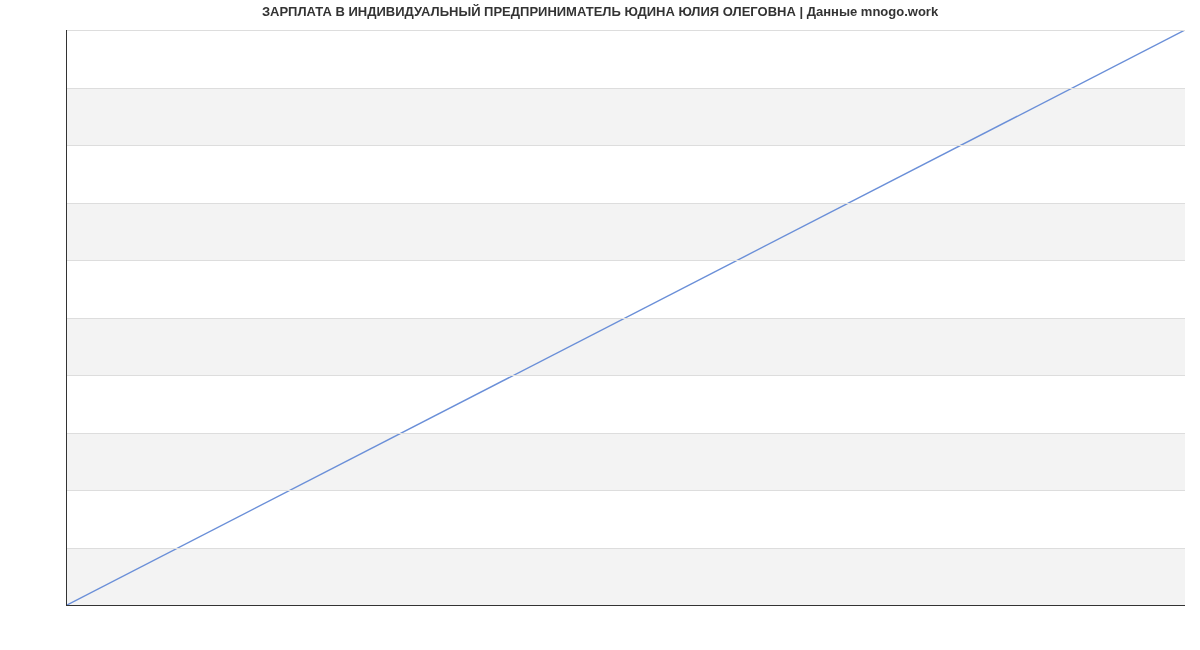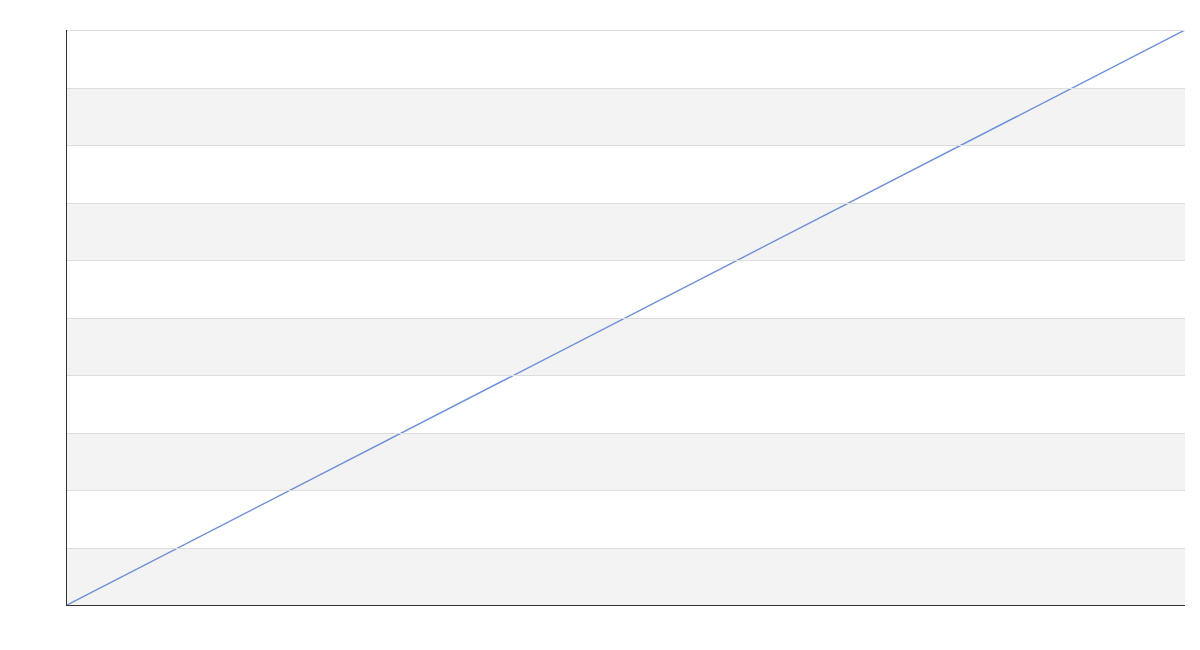--- a/index.html
+++ b/index.html
@@ -52,20 +52,21 @@
     top: 0;
     width: 100%;
     height: 100%;
     overflow: visible;
   }
 </style>
 </head>
 <body>
 
 <div class="chart-wrap">
+  <div class="title">ЗАРПЛАТА В ИНДИВИДУАЛЬНЫЙ ПРЕДПРИНИМАТЕЛЬ ЮДИНА ЮЛИЯ ОЛЕГОВНА | Данные mnogo.work</div>
   <div class="plot" id="plot" style="left: 66px; top: 30px; width: 1118px; height: 575px;">
       <div class="band" style="top: 57.5px; height: 57.5px;"></div>
       <div class="band" style="top: 172.5px; height: 57.5px;"></div>
       <div class="band" style="top: 287.5px; height: 57.5px;"></div>
       <div class="band" style="top: 402.5px; height: 57.5px;"></div>
       <div class="band" style="top: 517.5px; height: 57.5px;"></div>
     <svg class="line" id="line-svg" preserveAspectRatio="none" viewBox="0 0 1118 575">
         <path d="M0 575 L1118 0" fill="none" stroke="#6a8fd8" stroke-width="1.4" vector-effect="non-scaling-stroke"></path>
       </svg>
   <div class="gridline" style="top: 575px;"></div>

